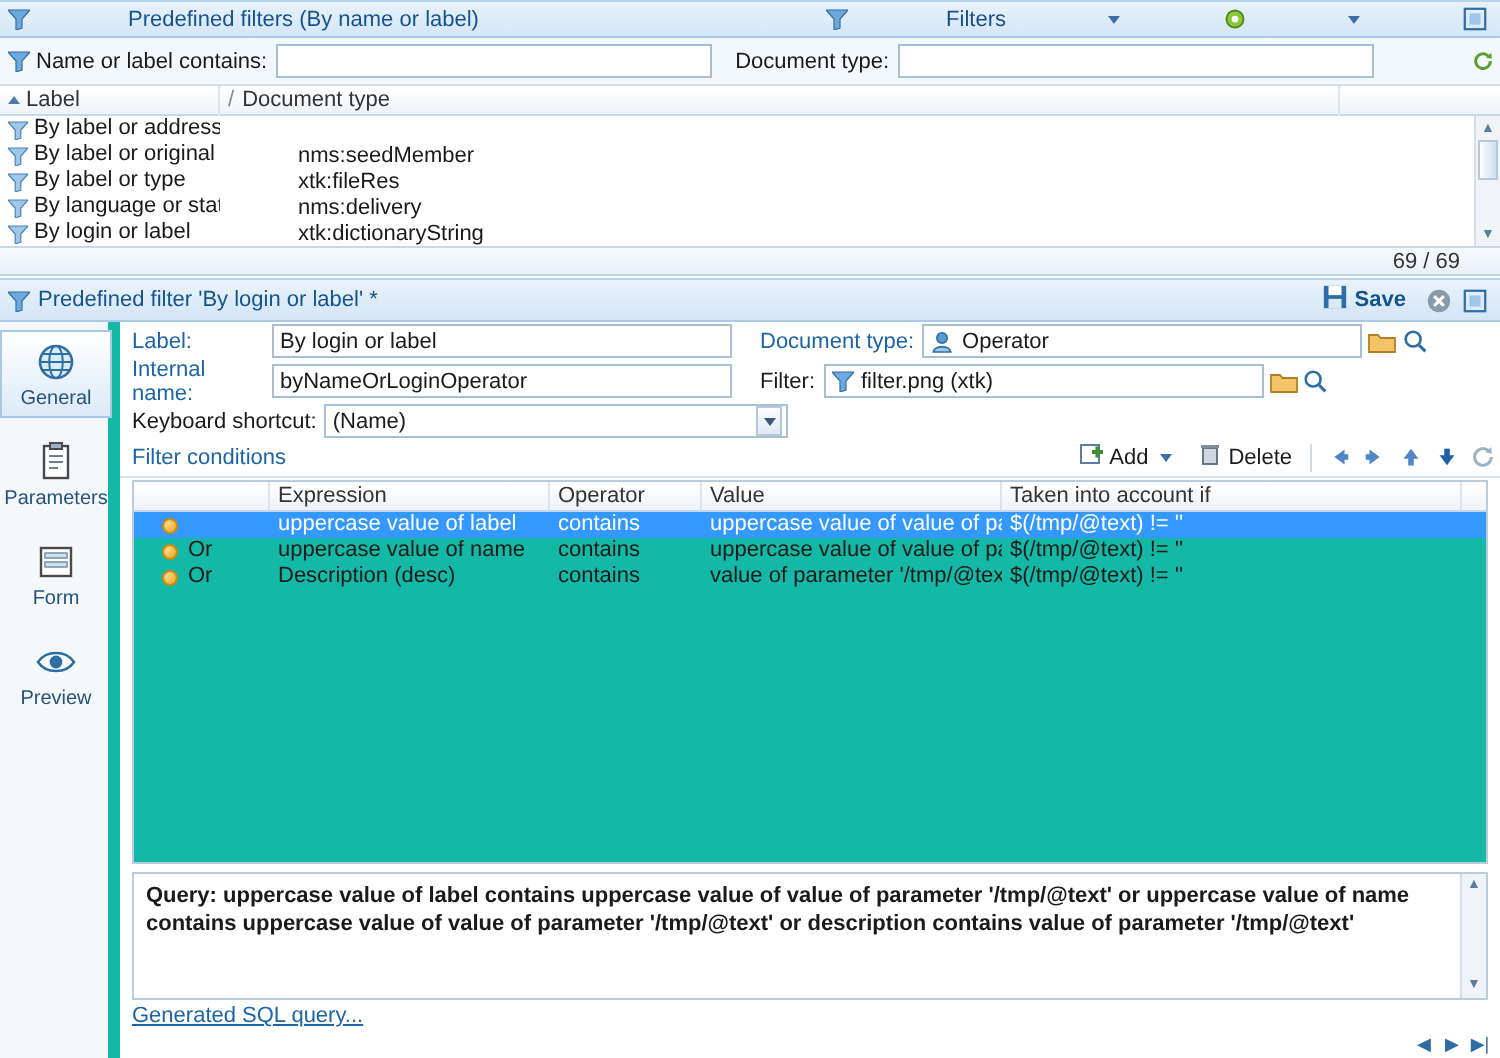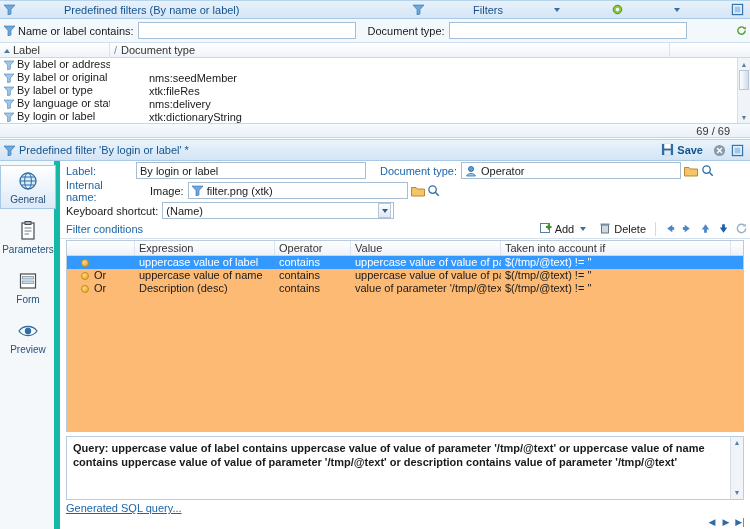--- a/index.html
+++ b/index.html
@@ -339,21 +339,21 @@
   }
   .tb-sep {
     width: 1px; height: 14px; background: #d0dbe6; margin: 0 4px;
   }
 
   
   #cond-table {
     position: absolute; left: 66px; top: 240px; width: 678px; height: 192px;
     border: 1px solid #b9cbdc;
     box-sizing: border-box;
-    background: #fdba74;
+    background: #14b8a6;
   }
   .ct-head {
     height: 15px;
     background: linear-gradient(to bottom, #ffffff, #eef3f8);
     border-bottom: 1px solid #c8d8e8;
     display: flex;
     font-size: 11px;
     color: #333;
     box-sizing: border-box;
   }
@@ -657,21 +657,22 @@
       <span class="mag-ico">
         <svg viewBox="0 0 14 14" width="13" height="13">
           <circle cx="6" cy="6" r="4" fill="none" stroke="#2f6ea5" stroke-width="1.4"></circle>
           <path d="M9.2 9.2 L12.6 12.6" stroke="#2f6ea5" stroke-width="1.6"></path>
         </svg>
       </span>
     </div>
 
     <div class="form-row">
       <span class="lbl-blue">Internal name:</span>
-      <span class="lbl-plain" style="width:auto;padding-left:14px;margin-right:4px">Image:</span>
+      <input class="txt-input" style="width: 230px;" value="byNameOrLoginOperator">
+      <span class="lbl-plain" style="width:auto;padding-left:14px;margin-right:4px">Filter:</span>
       <span class="combo" style="width:220px">
         <span style="margin-right:4px;display:inline-flex">
           <svg viewBox="0 0 11 11" width="11" height="11">
               <polygon points="0,1 11,1 7,5.5 7,10 4,11 4,5.5" fill="#6fa8dc" stroke="#2f6ea5" stroke-width="0.6"></polygon>
             </svg>
         </span>
         <span>filter.png (xtk)</span>
       </span>
       <span class="folder-ico">
         <svg viewBox="0 0 14 12" width="14" height="12">

